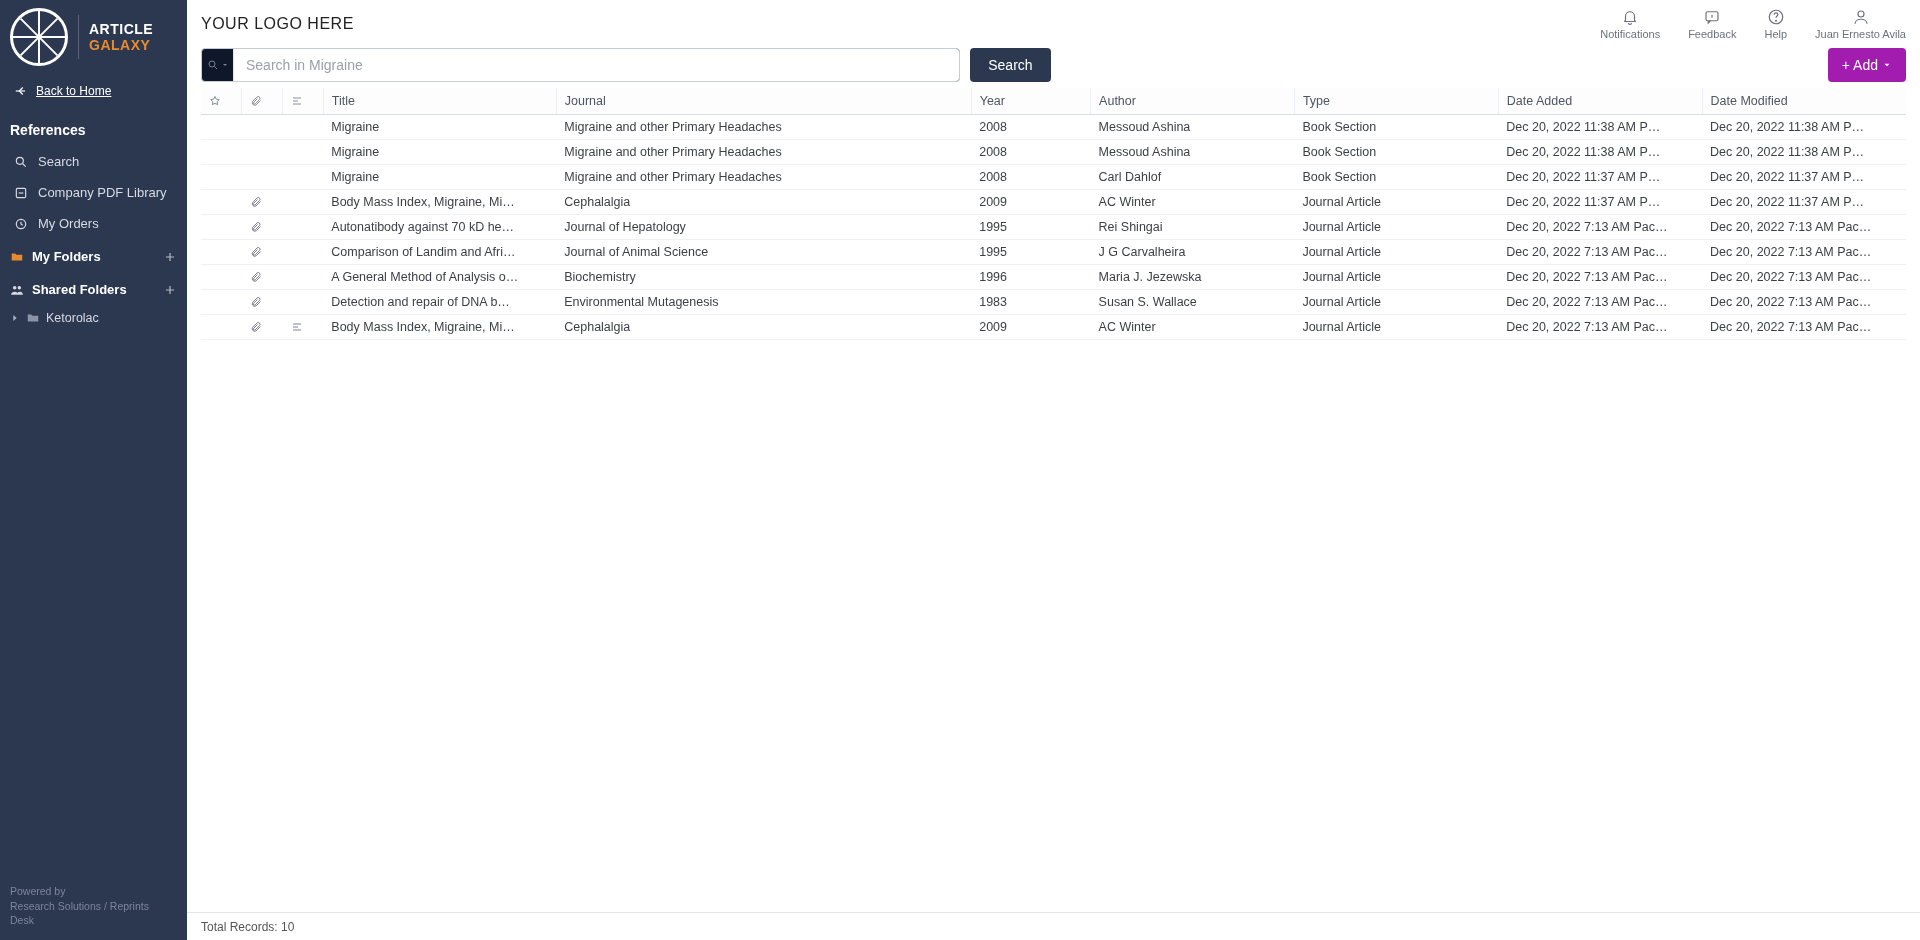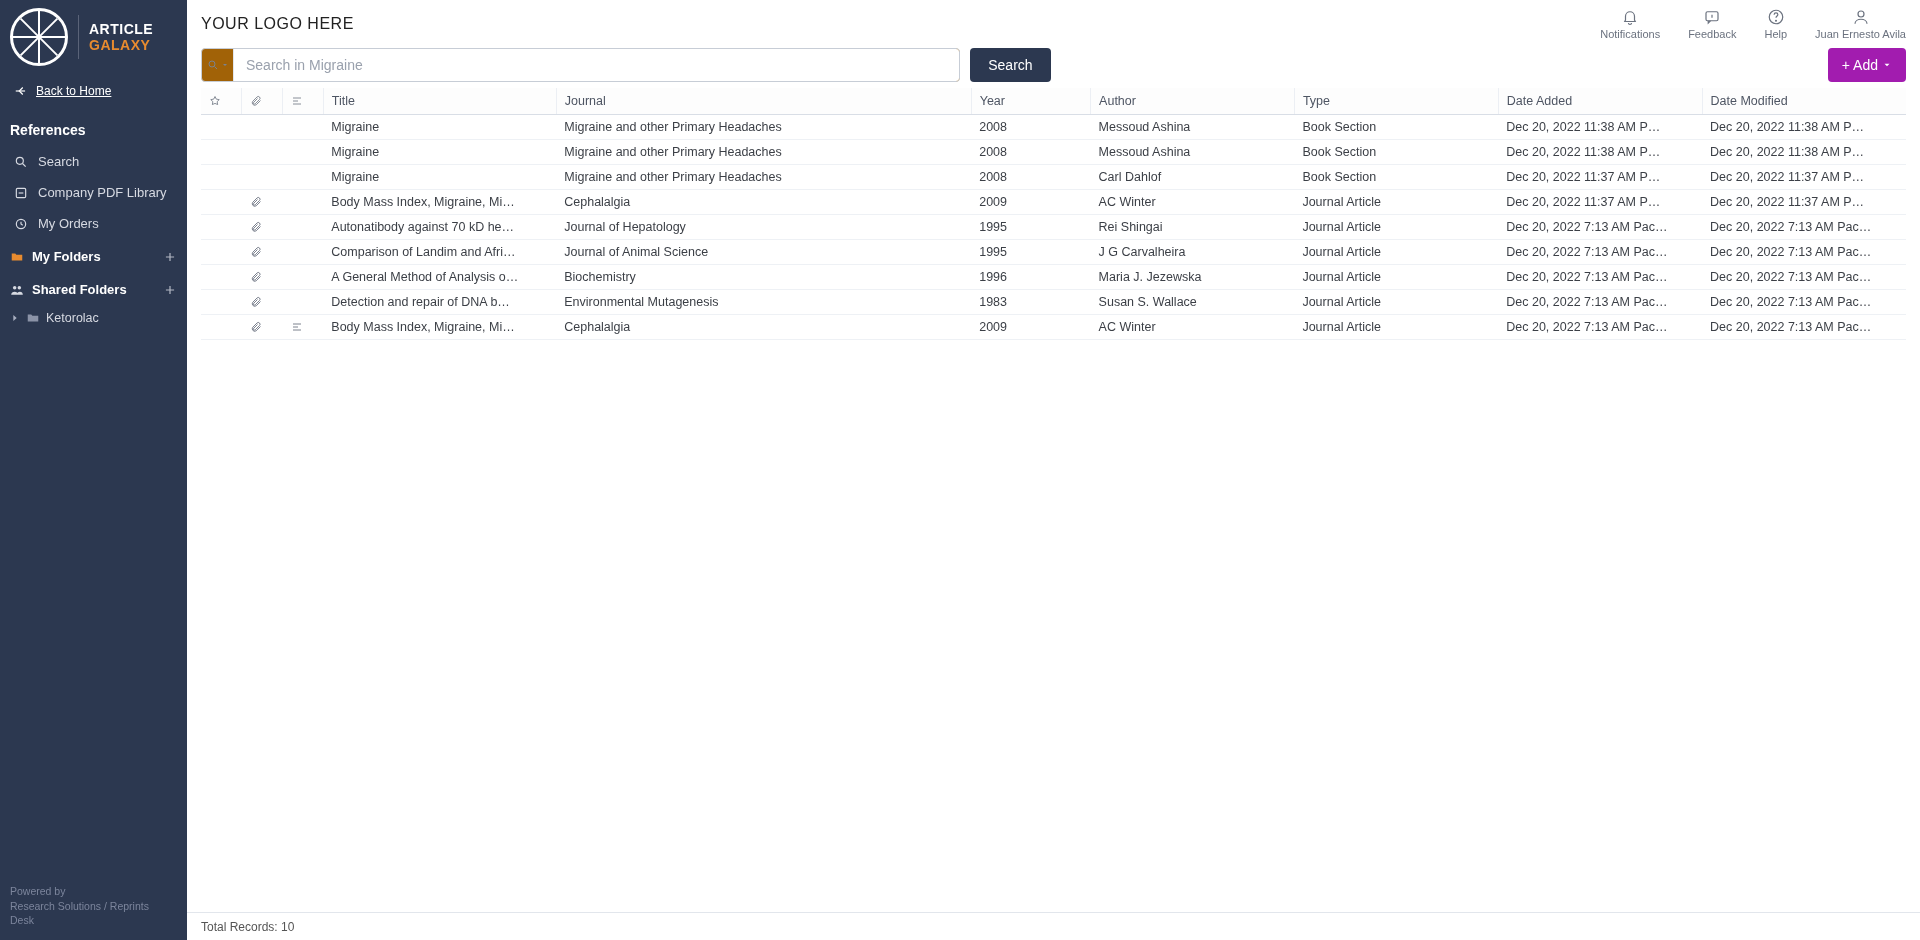--- a/index.html
+++ b/index.html
@@ -41,21 +41,21 @@
   
   
   .main { flex:1; display:flex; flex-direction:column; background:#fff; min-width:0; }
   .topbar { display:flex; align-items:center; justify-content:space-between; padding: 4px 14px 0 14px; height:44px; }
   .brand-text { font-family: Impact, "Arial Black", sans-serif; font-size:16px; letter-spacing:0.5px; color:#222; }
   .top-actions { display:flex; gap:28px; align-items:flex-start; }
   .top-action { display:flex; flex-direction:column; align-items:center; gap:2px; color:#6b727f; font-size:11px; cursor:pointer; }
   .top-action .ic { width:18px; height:18px; }
   
   .searchbar-row { display:flex; gap:10px; align-items:center; padding: 4px 14px 6px 14px; }
-  .search-group { display:flex; flex:1; border:1px solid #c7cdd6; border-radius:4px; overflow:hidden; height:34px; background:#a16207; }
+  .search-group { display:flex; flex:1; border:1px solid #c7cdd6; border-radius:4px; overflow:hidden; height:34px; background:#0f172a; }
   .search-left { width:32px; display:flex; align-items:center; justify-content:center; border-right:1px solid #e2e6ec; color:#7a828f; font-size:12px; gap:2px; cursor:pointer; }
   .search-input { flex:1; border:none; outline:none; padding: 0 12px; font-size:14px; color:#555; }
   .search-input::placeholder { color:#9aa1ad; }
   .search-btn { background:#2c3850; color:#fff; border:none; padding: 0 18px; height:34px; border-radius:4px; font-size:14px; cursor:pointer; }
   .add-btn { background:#a21caf; color:#fff; border:none; height:34px; padding: 0 14px; border-radius:4px; font-size:14px; cursor:pointer; display:flex; align-items:center; gap:4px; margin-left:auto; }
   .spacer-flex { flex:1; }
   
   
   .table-wrap { flex:1; overflow:auto; padding: 0 14px; }
   table { width:100%; border-collapse:collapse; table-layout:fixed; }

